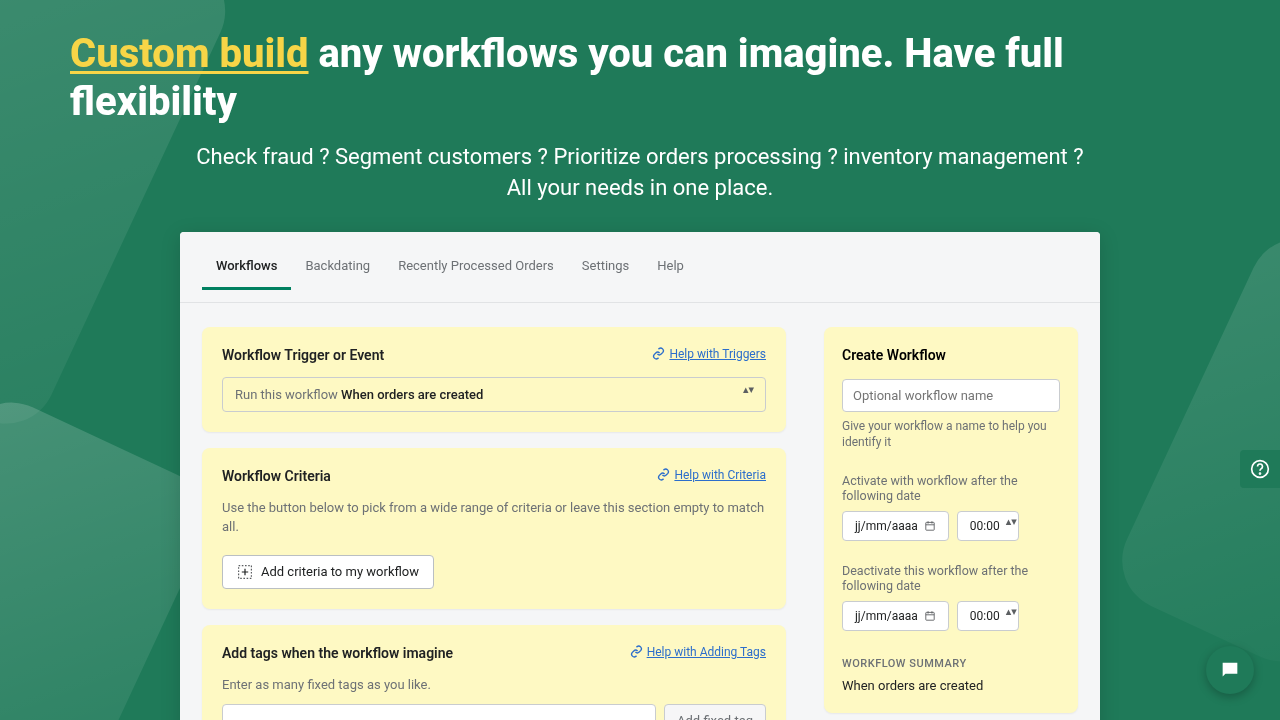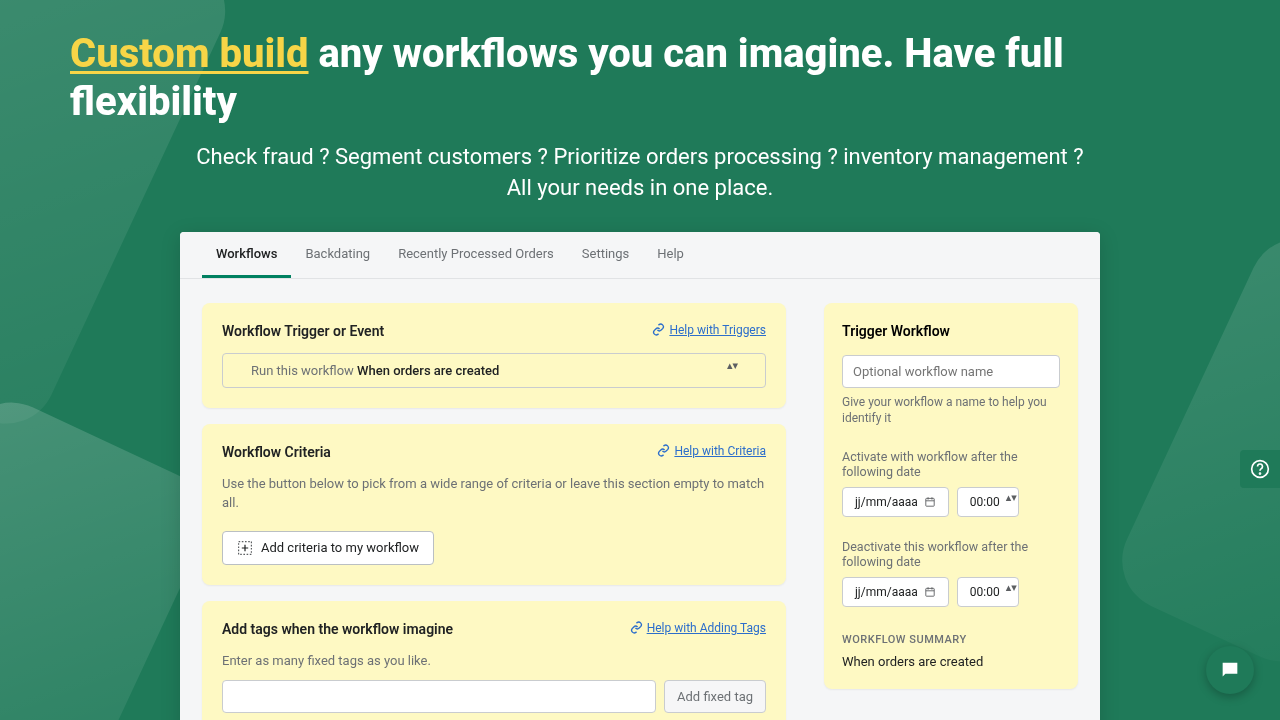--- a/index.html
+++ b/index.html
@@ -7,32 +7,32 @@
 .bg-shapes { position: absolute; inset: 0; overflow: hidden; z-index: 0; }
 .shape { position: absolute; border-radius: 50px; }
 .shape1 { width: 300px; height: 500px; background: linear-gradient(135deg, rgba(255,255,255,0.15), rgba(255,255,255,0.05)); top: -100px; left: -150px; transform: rotate(25deg); }
 .shape2 { width: 260px; height: 450px; background: linear-gradient(135deg, rgba(255,255,255,0.18), rgba(255,255,255,0.03)); bottom: -150px; left: -120px; transform: rotate(25deg); }
 .shape3 { width: 220px; height: 400px; background: linear-gradient(135deg, rgba(255,255,255,0.12), rgba(255,255,255,0.02)); top: 250px; right: -120px; transform: rotate(25deg); }
 .hero { position: relative; z-index: 1; padding: 30px 70px 10px; }
 .hero h1 { color: #fff; font-size: 40px; font-weight: 800; line-height: 1.2; }
 .hero h1 .accent { color: #f7d547; text-decoration: underline; text-decoration-thickness: 3px; text-underline-offset: 4px; }
 .hero .sub { color: #fff; font-size: 22px; text-align: center; margin-top: 16px; line-height: 1.4; font-weight: 400; font-family: Georgia, serif; }
 .app { position: relative; z-index: 1; margin: 18px auto 0; width: 920px; background: #f5f6f7; border-radius: 4px 4px 0 0; height: 506px; overflow: hidden; box-shadow: 0 4px 20px rgba(0,0,0,0.15); }
-.tabs { display: flex; padding: 0 22px; border-bottom: 1px solid #e1e3e5; background: #f5f6f7; }
+.tabs { display: flex; padding: 12px 22px; border-bottom: 1px solid #e1e3e5; background: #f5f6f7; }
 .tab { padding: 14px 14px; font-size: 13px; color: #6d7175; cursor: pointer; }
 .tab.active { color: #202223; border-bottom: 3px solid #008060; font-weight: 500; }
 .main { display: flex; padding: 24px 22px 0; gap: 38px; }
 .left { flex: 1; display: flex; flex-direction: column; gap: 16px; }
 .right { width: 254px; }
 .card { background: #fef9c3; border-radius: 8px; padding: 20px; box-shadow: 0 1px 2px rgba(0,0,0,0.06); }
 .card-head { display: flex; justify-content: space-between; align-items: flex-start; margin-bottom: 14px; }
 .card-title { font-size: 14px; font-weight: 600; color: #202223; }
 .help-link { font-size: 12px; color: #2c6ecb; text-decoration: underline; display: flex; align-items: center; gap: 4px; }
 .help-link svg { width: 13px; height: 13px; }
-.select-row { border: 1px solid #c9cccf; border-radius: 4px; padding: 9px 28px; font-size: 13px; color: #6d7175; display: flex; justify-content: space-between; align-items: center; }
+.select-row { border: 1px solid #c9cccf; border-radius: 4px; padding: 9px 12px; font-size: 13px; color: #6d7175; display: flex; justify-content: space-between; align-items: center; }
 .select-row .bold { color: #202223; font-weight: 500; }
 .desc { font-size: 13px; color: #6d7175; line-height: 1.5; }
 .btn { display: inline-flex; align-items: center; gap: 8px; border: 1px solid #babfc3; background: #fff; border-radius: 4px; padding: 8px 14px; font-size: 13px; color: #202223; cursor: pointer; margin-top: 18px; }
 .btn-icon { width: 16px; height: 16px; display: inline-block; }
 .right .card { padding: 20px 18px; }
 .right-title { font-size: 14px; font-weight: 600; margin-bottom: 16px; }
 .input { width: 100%; border: 1px solid #c9cccf; border-radius: 4px; padding: 8px 10px; font-size: 13px; color: #6d7175; margin-bottom: 6px; }
 .hint { font-size: 12px; color: #6d7175; line-height: 1.4; }
 .field-label { font-size: 12.5px; color: #6d7175; margin-top: 22px; margin-bottom: 8px; }
 .date-row { display: flex; gap: 8px; }
@@ -136,21 +136,21 @@
           <input class="tag-input" style="">
           <button class="tag-btn">Add fixed tag</button>
         </div>
 
       </div>
 
     </div>
 
     <div class="right">
       <div class="card">
-        <div class="right-title">Trigger Workflow</div>
+        <div class="right-title">Create Workflow</div>
         <input class="input" placeholder="Optional workflow name" style="">
         <p class="hint">Give your workflow a name to help you identify it</p>
 
         <div class="field-label">Activate with workflow after the following date</div>
         <div class="date-row">
           <div class="date-input">
             <span>jj/mm/aaaa</span>
             <svg class="cal-icon" viewBox="0 0 20 20" fill="#5c5f62">
                 <rect x="3" y="4" width="14" height="13" rx="1" fill="none" stroke="#5c5f62" stroke-width="1.5"></rect>
                 <path d="M3 8h14" stroke="#5c5f62" stroke-width="1.5"></path>

